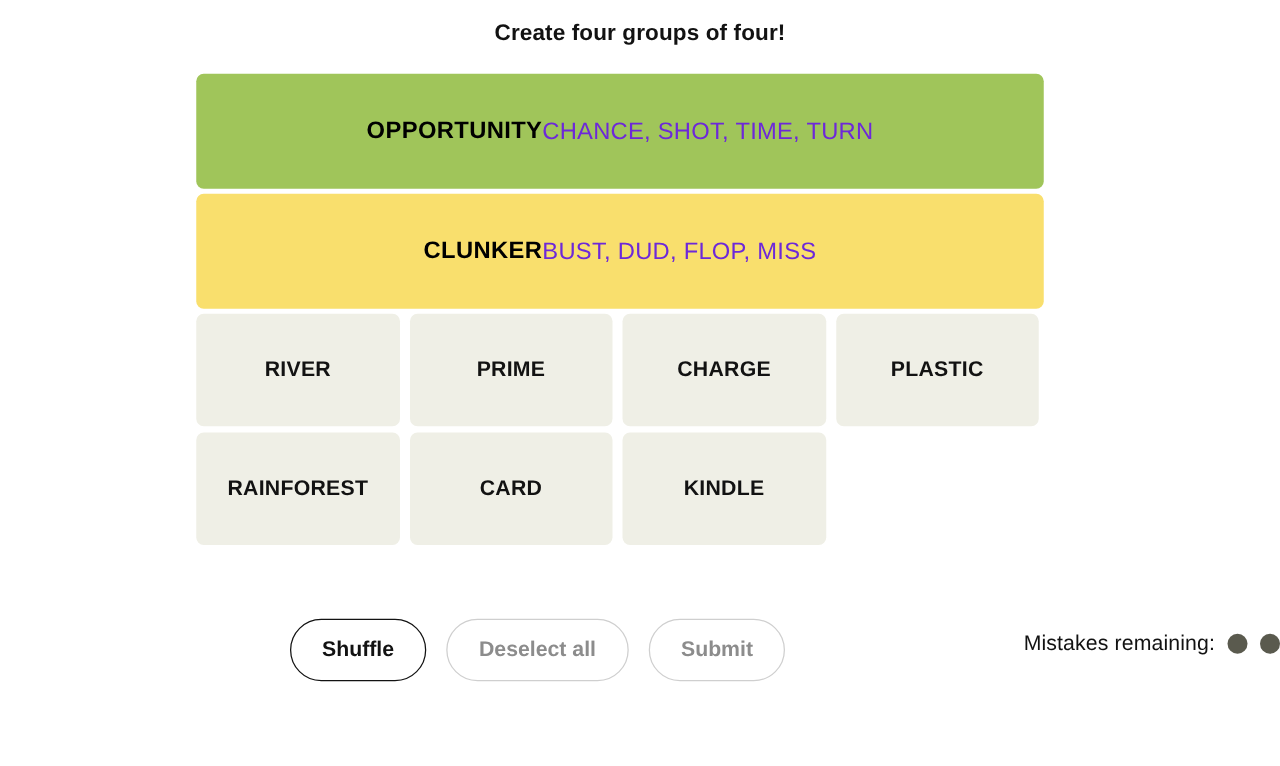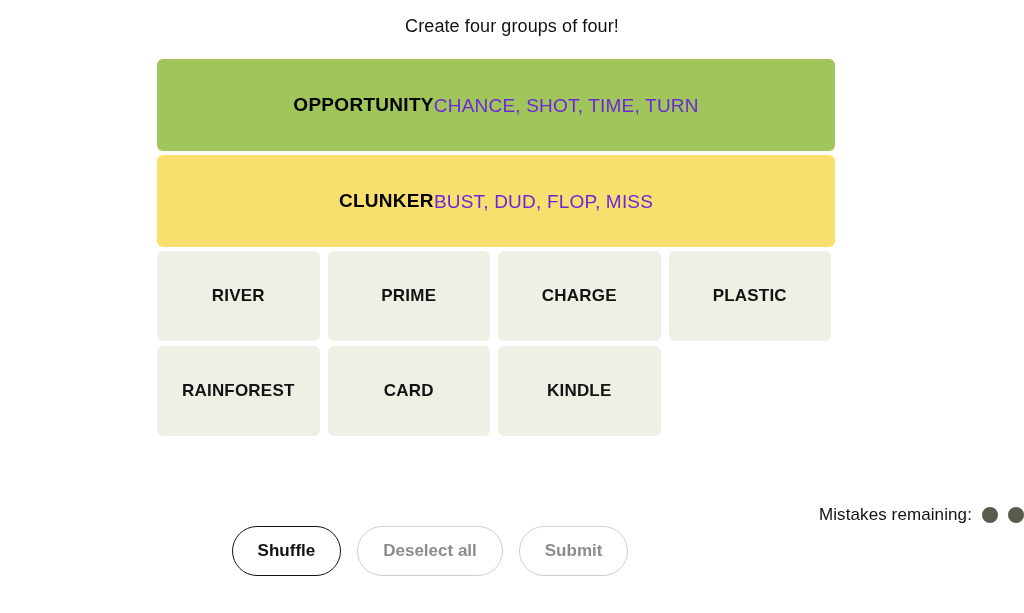--- a/index.html
+++ b/index.html
@@ -25,21 +25,21 @@
   
   .title {
     position: absolute;
     top: 14px;
     left: 0;
     width: 1024px;
     text-align: center;
     font-size: 18px;
     line-height: 24px;
     color: #121212;
-    font-weight: 400;
+    font-weight: 700;
     letter-spacing: 0.1px;
   }
 
   
   .board {
     position: absolute;
     left: 157px;
     top: 59px;
     width: 678px;
   }
@@ -123,21 +123,21 @@
   .dot {
     width: 16px;
     height: 16px;
     border-radius: 50%;
     background: #5a5a4e;
   }
 
   
   .buttons {
     position: absolute;
-    top: 526px;
+    top: 495px;
     left: 0;
     width: 860px;
     display: flex;
     justify-content: center;
     align-items: center;
     gap: 16px;
   }
   .btn {
     height: 50px;
     border-radius: 25px;

